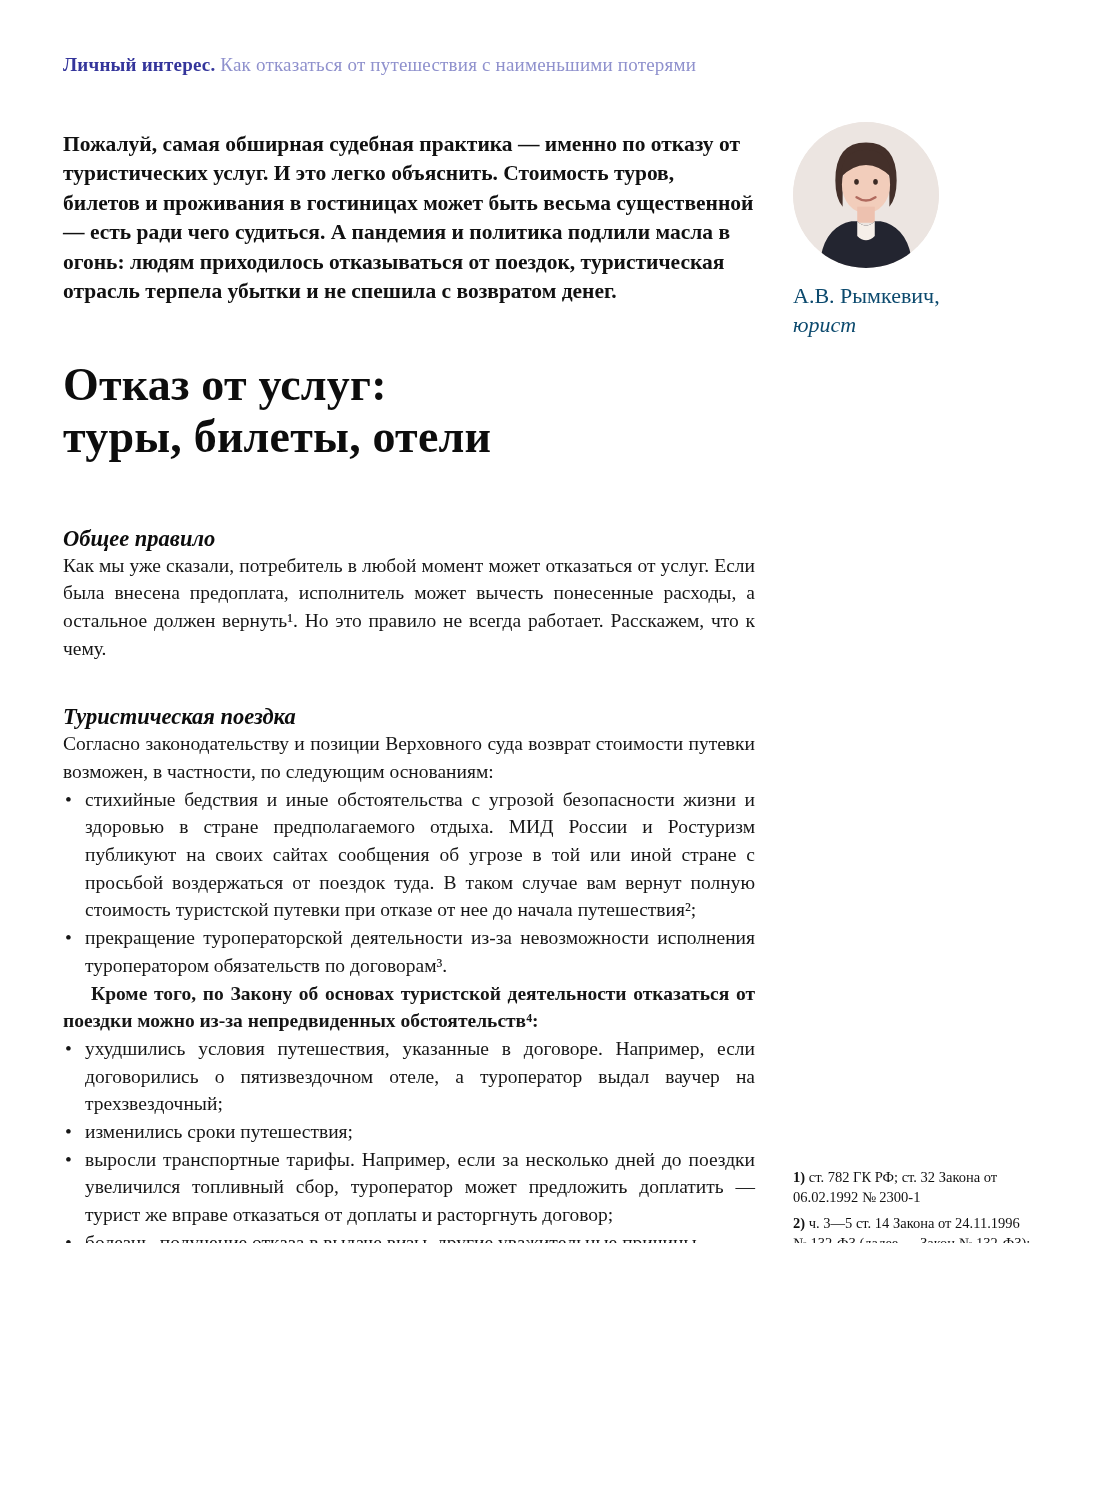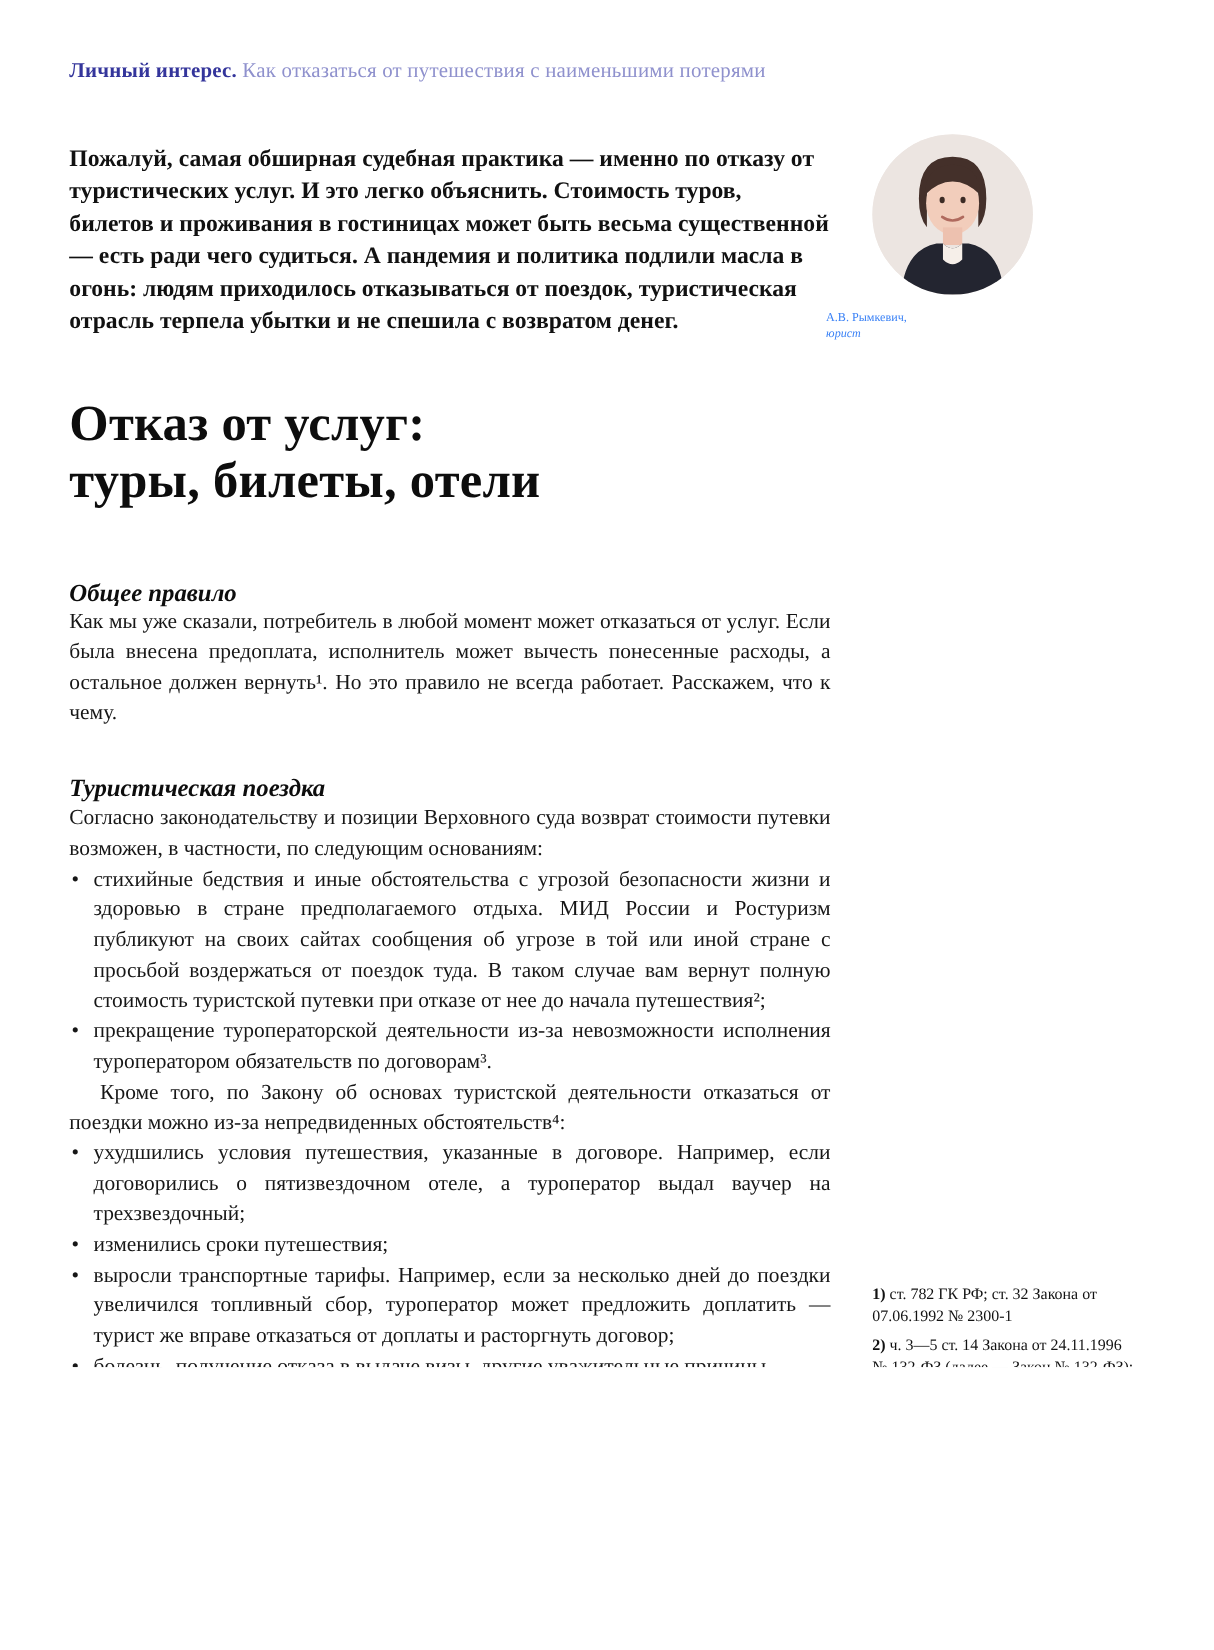--- a/index.html
+++ b/index.html
@@ -54,21 +54,21 @@
     font-style: italic;
   }
   .h2-first { margin-top: 62px; }
   .h2-next  { margin-top: 42px; }
 
   .body-p {
     font-size: 19.5px;
     line-height: 1.42;
     text-align: justify;
   }
-  .indent-first { text-indent: 28px; margin-top: 0; }
+  .indent-first { text-indent: 28px; margin-top: 0; font-weight: bold; }
 
   ul.bullets {
     list-style: none;
     margin: 0; padding: 0;
     font-size: 19.5px;
     line-height: 1.42;
     text-align: justify;
   }
   ul.bullets li {
     position: relative;
@@ -86,25 +86,25 @@
     left: 793px; top: 122px;
     width: 146px; height: 146px;
     border-radius: 50%;
     overflow: hidden;
     background: #eee7e3;
   }
   .photo-wrap svg { display: block; width: 100%; height: 100%; }
 
   .author-caption {
     position: absolute;
-    left: 751px; top: 282px;
+    left: 793px; top: 282px;
     width: 230px;
-    font-size: 11px;
+    font-size: 22px;
     line-height: 1.3;
-    color: #3b82f6;
+    color: #0c4a6e;
   }
   .author-caption .role { font-style: italic; }
 
   .footnotes {
     position: absolute;
     left: 793px; top: 1168px;
     width: 242px;
     font-size: 14.5px;
     line-height: 1.35;
     color: #111;
@@ -175,21 +175,21 @@
     </svg>
   </div>
   <div class="author-caption">
     <div>А.В. Рымкевич,</div>
     <div class="role">юрист</div>
   </div>
 
   <div class="footnotes">
     <div class="footnote">
       <span class="fn-num">1)</span>
-      <span>ст. 782 ГК РФ; ст. 32 Закона от 07.06.1992 № 2300-1</span>
+      <span>ст. 782 ГК РФ; ст. 32 Закона от 06.02.1992 № 2300-1</span>
     </div>
     <div class="footnote">
       <span class="fn-num">2)</span>
       <span>ч. 3—5 ст. 14 Закона от 24.11.1996 № 132-ФЗ (далее — Закон № 132-ФЗ); п. 6 Обзора судебной практики ВС № 4 (2019), утв. Президиумом ВС 25.12.2019</span>
     </div>
     <div class="footnote">
       <span class="fn-num">3)</span>
       <span>статьи 17.1, 17.4 Закона № 132-ФЗ</span>
     </div>
     <div class="footnote">

